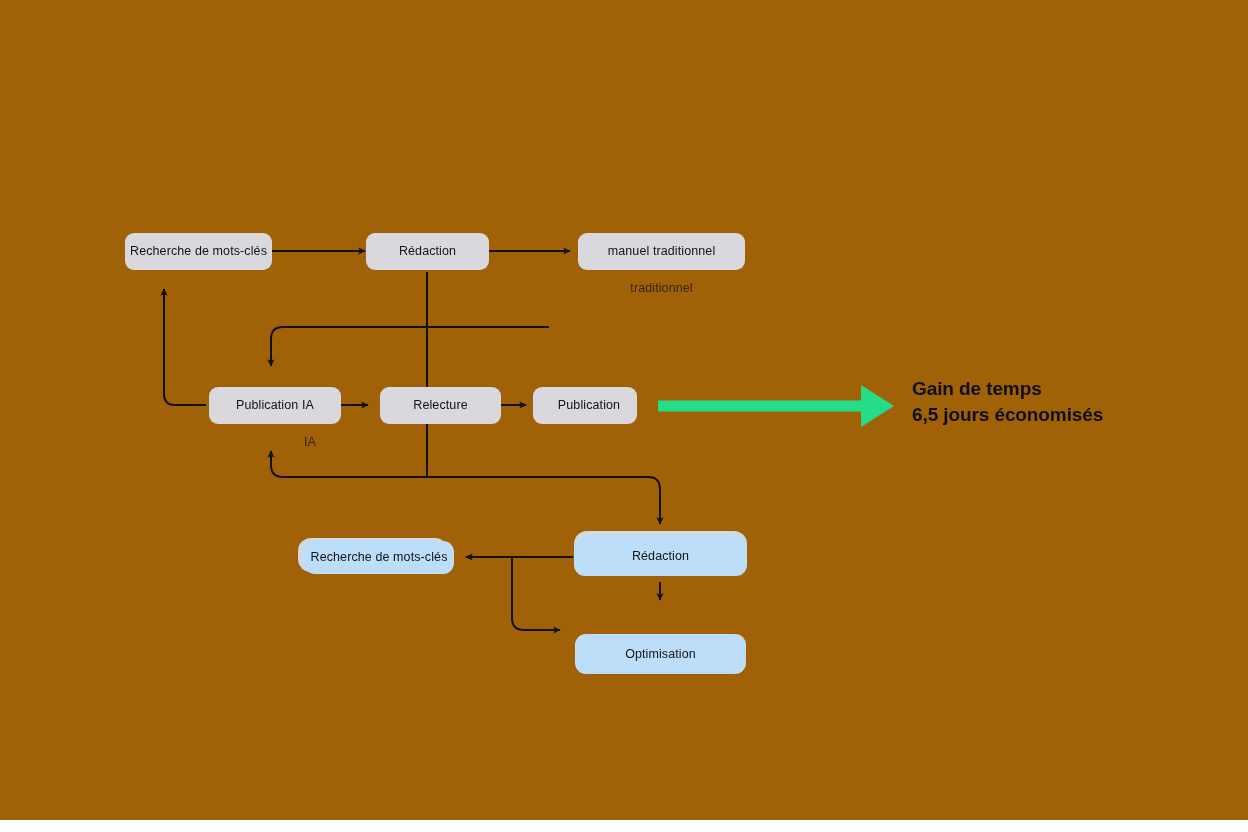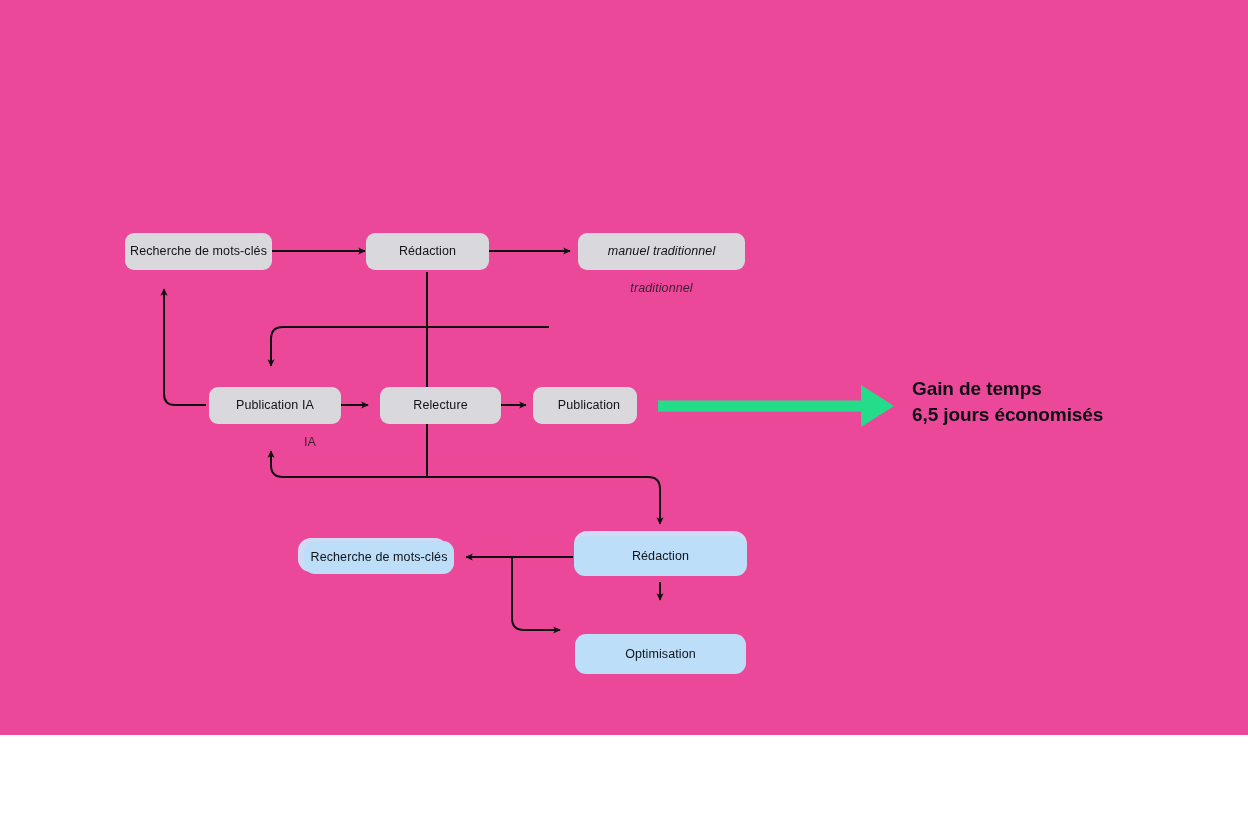--- a/index.html
+++ b/index.html
@@ -6,22 +6,22 @@
     margin: 0;
     padding: 0;
     background: #ffffff;
   }
   body {
     font-family: "Liberation Sans", sans-serif;
   }
   #canvas {
     position: relative;
     width: 1248px;
-    height: 735px;
-    background: #ec4899;
+    height: 820px;
+    background: #a16207;
     overflow: hidden;
   }
   #wires {
     position: absolute;
     left: 0;
     top: 0;
     width: 1248px;
     height: 832px;
     pointer-events: none;
   }
@@ -123,21 +123,21 @@
   </svg>
 
   <div class="node node-gray" style="left:125px; top:233px; width:147px; height:37px;">
     <span>Recherche de mots-clés</span>
   </div>
 
   <div class="node node-gray" style="left:366px; top:233px; width:123px; height:37px;">
     <span>Rédaction</span>
   </div>
 
-  <div class="node node-gray" style="left:578px; top:233px; width:167px; height:37px;font-style:italic;">
+  <div class="node node-gray" style="left:578px; top:233px; width:167px; height:37px;">
     <span class="label-overlay">
       <span>manuel traditionnel</span>
       <span class="ghost">traditionnel</span>
     </span>
   </div>
 
   <div class="node node-gray" style="left:209px; top:387px; width:132px; height:37px;">
     <span class="label-overlay">
       <span>Publication IA</span>
       <span class="ghost" style="left:auto; right:-2px; transform:none;">IA</span>

